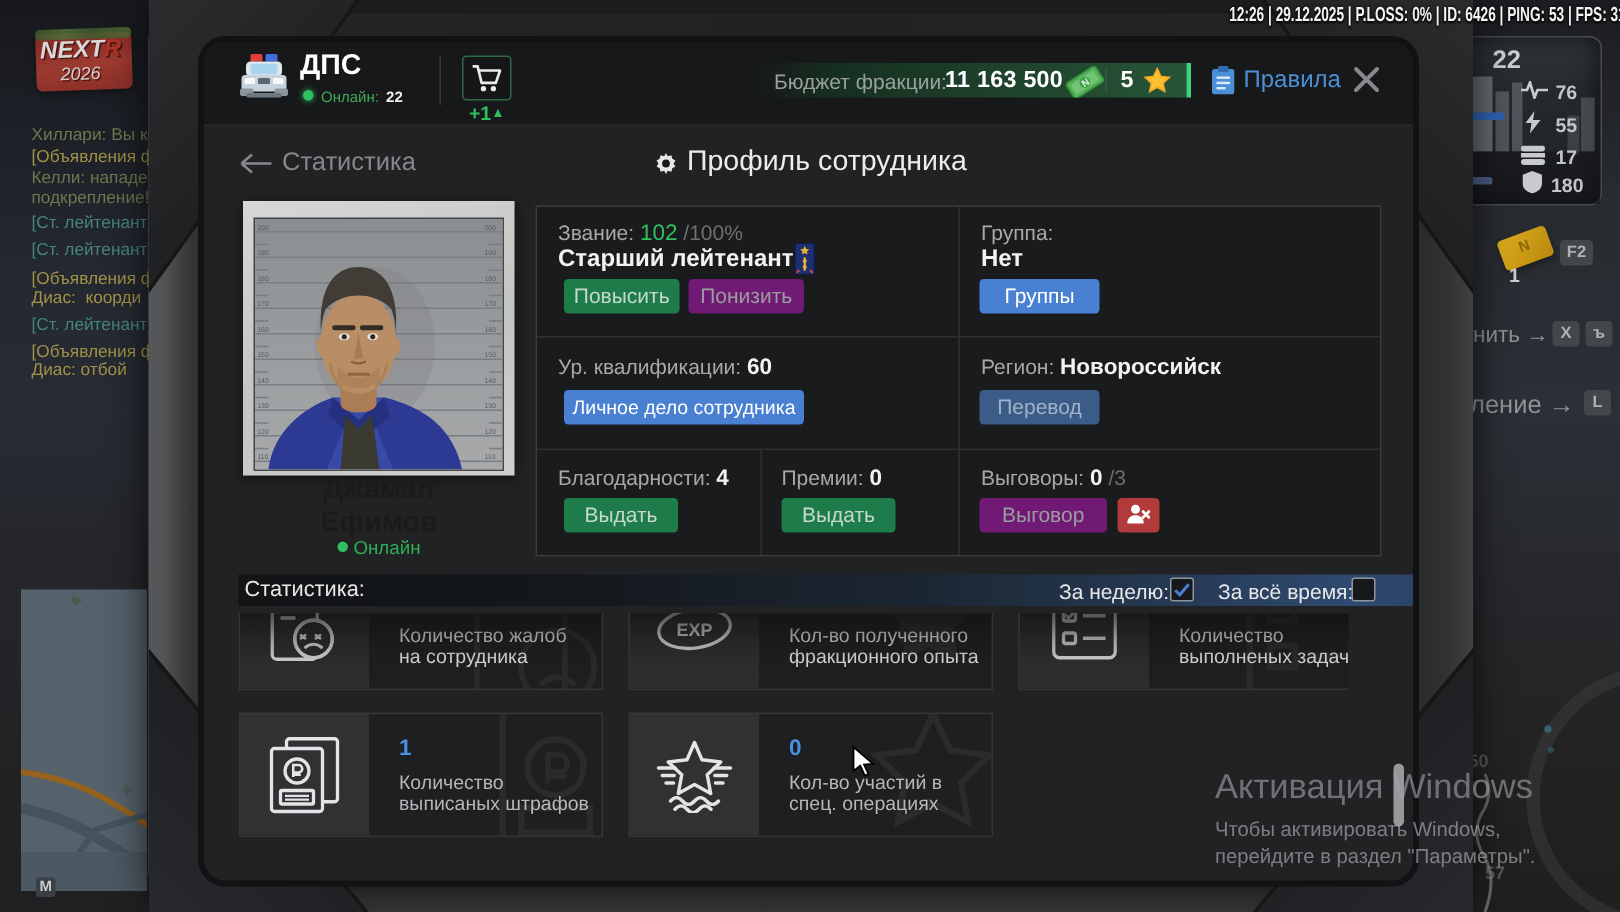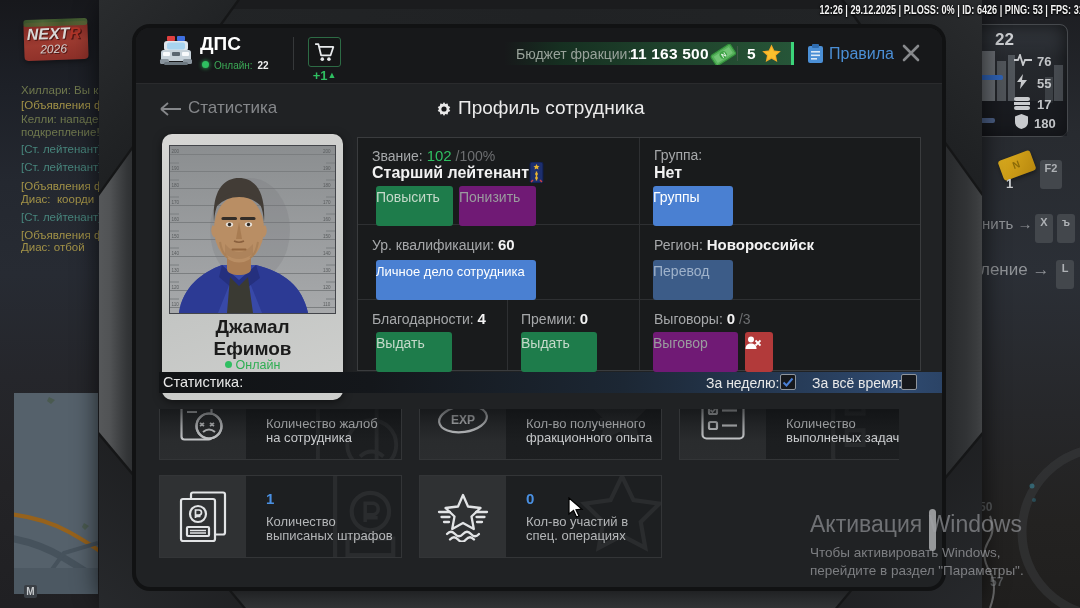--- a/index.html
+++ b/index.html
@@ -17,21 +17,21 @@
 #logo .yr{position:absolute;left:16px;top:20px;font-size:12px;color:#cfcecd;font-style:italic;text-shadow:1px 1px 0 #4a1512}
 #logo .gar{position:absolute;left:0;top:-3px;width:64px;height:7px;background:linear-gradient(90deg,#3d5a2c,#53703a 30%,#3d5a2c 60%,#53703a);border-radius:3px;opacity:.85}
 #map{position:absolute;left:14px;top:393px;width:84px;height:201px;background:#55616b;overflow:hidden}
 #mbadge{position:absolute;left:24px;top:585px;width:13px;height:13px;background:#3a3f45;color:#c8cbce;font-size:10px;font-weight:bold;text-align:center;line-height:13px;border-radius:2px}
 #hud{position:absolute;left:18px;top:24px;width:110px;height:113px;border-radius:8px;background:linear-gradient(180deg,#33373d 0%,#26292e 30%,#1e2024 100%);border:1px solid #46494d;box-shadow:inset 0 0 18px rgba(0,0,0,.7)}
 #hud .n{position:absolute;font-size:13px;font-weight:bold;color:#c2c4c7}
 #hud .big{left:36px;top:5px;font-size:17px;color:#cdcfd2}
 .hbar{position:absolute;height:5px;border-radius:2px;background:#2f62b4}
 #tick{position:absolute;left:60px;top:155px;width:34px;height:21px;background:linear-gradient(135deg,#ddad1f,#b8880e);border-radius:3px;transform:rotate(-20deg);box-shadow:0 2px 4px rgba(0,0,0,.4)}
 #tick:after{content:"N";position:absolute;left:13px;top:4px;font-size:10px;font-weight:bold;color:#8a6a08}
-.kb{position:absolute;height:29px;border-radius:3px;background:#43474c;color:#aeb1b5;font-size:11px;font-weight:bold;text-align:center;line-height:17px}
+.kb{position:absolute;height:17px;border-radius:3px;background:#43474c;color:#aeb1b5;font-size:11px;font-weight:bold;text-align:center;line-height:17px}
 .htx{position:absolute;font-size:15px;color:#8f9296}
 
 #frame{left:99px;top:0;width:883px;height:608px;border-radius:26px;background:linear-gradient(90deg,#56585a 0%,#515355 1.2%,#404244 2.3%,#333537 3.2%,#26282a 4.8%,#222426 8%,#202224 50%,#222426 92%,#2a2c2e 96.5%,#313335 98.2%,#3a3c3e 99.4%,#414345 100%);box-shadow:0 0 26px rgba(0,0,0,.7)}
 #frame .topb{position:absolute;left:0;top:0;width:883px;height:9px;background:#1b1c1e;border-radius:26px 26px 0 0}
 #frame .botb{position:absolute;left:0;top:588px;width:883px;height:20px;background:linear-gradient(180deg,#1d1e20,#2a2c2e 60%,#313335);border-radius:0 0 26px 26px}
 .cp{position:absolute;width:170px;height:220px}
 #cpTL{left:0;top:0}
 #cpTL .s{position:absolute;left:0;top:0;width:170px;height:220px;background:#151617;clip-path:polygon(0 0,141px 0,0 196px)}
 #cpTL .p{position:absolute;left:0;top:0;width:170px;height:220px;background:linear-gradient(135deg,#2a2c2e,#1e2022 50%,#1b1c1e);clip-path:polygon(0 0,138px 0,0 192px)}
 #cpTR{left:713px;top:0}
@@ -57,43 +57,43 @@
 #budget{position:absolute;left:368px;top:14px;width:290px;height:23px;background:linear-gradient(90deg,rgba(22,33,26,0) 0%,#163021 20%,#1d3f2a 50%,#234c31 80%,#265538 100%);border-right:3px solid #3cd47a}
 #budget .lb{position:absolute;left:12px;top:4px;font-size:14px;color:#98a29a}
 #budget .val{position:absolute;left:126px;top:3px;font-size:15.5px;font-weight:bold;color:#fff;letter-spacing:.2px;white-space:nowrap}
 #budget .sp{position:absolute;left:233px;top:4px;width:1px;height:15px;background:#3f5747}
 #budget .stv{position:absolute;left:243px;top:3px;font-size:15.5px;font-weight:bold;color:#fff}
 #rules{position:absolute;left:693px;top:17px;font-size:16px;color:#4b8fd6}
 
 #back{position:absolute;left:52px;top:70px;color:#85878a;font-size:17px}
 #ptitle{position:absolute;left:322px;top:69px;font-size:19px;color:#ececec}
 
-#photo{position:absolute;left:26px;top:106px;width:181px;height:266px;background:linear-gradient(160deg,#d7d7d5,#c3c5c3 55%,#cfd0ce);border-radius:10px;box-shadow:0 2px 8px rgba(0,0,0,.5)}
+#photo{position:absolute;left:26px;top:106px;width:181px;height:183px;background:linear-gradient(160deg,#d7d7d5,#c3c5c3 55%,#cfd0ce);border-radius:0;box-shadow:0 2px 8px rgba(0,0,0,.5)}
 #mug{position:absolute;left:8px;top:12px;width:165px;height:167px;overflow:hidden;outline:1px solid #43454a}
 #pname{position:absolute;left:0;top:182px;width:181px;text-align:center;font-size:19px;line-height:22px;font-weight:bold;color:#1b1b1b}
 #ponline{position:absolute;left:0;top:224px;width:181px;text-align:center;font-size:12.5px;color:#2fae53}
 #ponline .d{display:inline-block;width:7px;height:7px;border-radius:50%;background:#2fbf61;margin-right:4px;vertical-align:1px}
 
 #info{position:absolute;left:221px;top:109px;width:564px;height:234px;background:#191b1c;border:1px solid #3a3c3e}
 #info .vd1{position:absolute;left:281px;top:0;width:1px;height:232px;background:#2e3032}
 #info .hd{position:absolute;left:0;width:562px;height:1px;background:#2e3032}
 #info .vd2{position:absolute;left:149px;top:161px;width:1px;height:71px;background:#2e3032}
 .lab{font-size:14px;color:#a6a8aa}
 .lab b{color:#f2f2f2;font-size:15px}
 .lab .grn{color:#2fbf61;font-weight:normal;font-size:15px}
 .lab .dim{color:#6d6f71}
 .bigv{font-size:16px;font-weight:bold;color:#f2f2f2}
-.btn{position:absolute;height:40px;border-radius:3px;font-size:14px;line-height:23px;white-space:nowrap}
+.btn{position:absolute;height:23px;border-radius:3px;font-size:14px;text-align:center;line-height:23px;white-space:nowrap}
 .btn.green{background:#1e7c4b;color:#c4d9c9}
 .btn.gray{background:#701a75;color:#9a9c9e}
 .btn.blue{background:#4a80d2;color:#fff}
 .btn.dblue{background:#3c5c88;color:#9fb2ca}
 .btn.red{background:#b23a3a}
 
-#statsbar{position:absolute;left:23px;top:344px;width:844px;height:21px;background:linear-gradient(90deg,#111315 0%,#14171b 25%,#1c2734 55%,#283e5c 78%,#2f4a70 88%,#253a57 100%)}
+#statsbar{position:absolute;left:23px;top:355px;width:844px;height:21px;background:linear-gradient(90deg,#111315 0%,#14171b 25%,#1c2734 55%,#283e5c 78%,#2f4a70 88%,#253a57 100%)}
 #statsbar .t1{position:absolute;left:4px;top:2px;font-size:14.5px;color:#e8e8e8}
 #statsbar .t2{position:absolute;left:547px;top:3px;font-size:14px;color:#e8e8e8}
 #statsbar .t3{position:absolute;left:653px;top:3px;font-size:14px;color:#e8e8e8}
 .cb{position:absolute;top:2px;width:16px;height:16px;background:#16181c;border:1px solid #8f959d;border-radius:2px}
 
 #scroll{position:absolute;left:23px;top:381px;width:740px;height:178px;overflow:hidden}
 .card{position:absolute;width:243px;height:83px;background:#1d1f21;border:1px solid #333537;overflow:hidden}
 .card .ic{position:absolute;left:0;top:0;width:86px;height:81px;background:#2f3133;display:flex;align-items:center;justify-content:center}
 .card .num{position:absolute;left:106px;top:14px;font-size:15px;font-weight:bold;color:#4a90e2}
 .card .txt{position:absolute;left:106px;top:39px;font-size:13px;line-height:13.5px;color:#b4b6b8}

